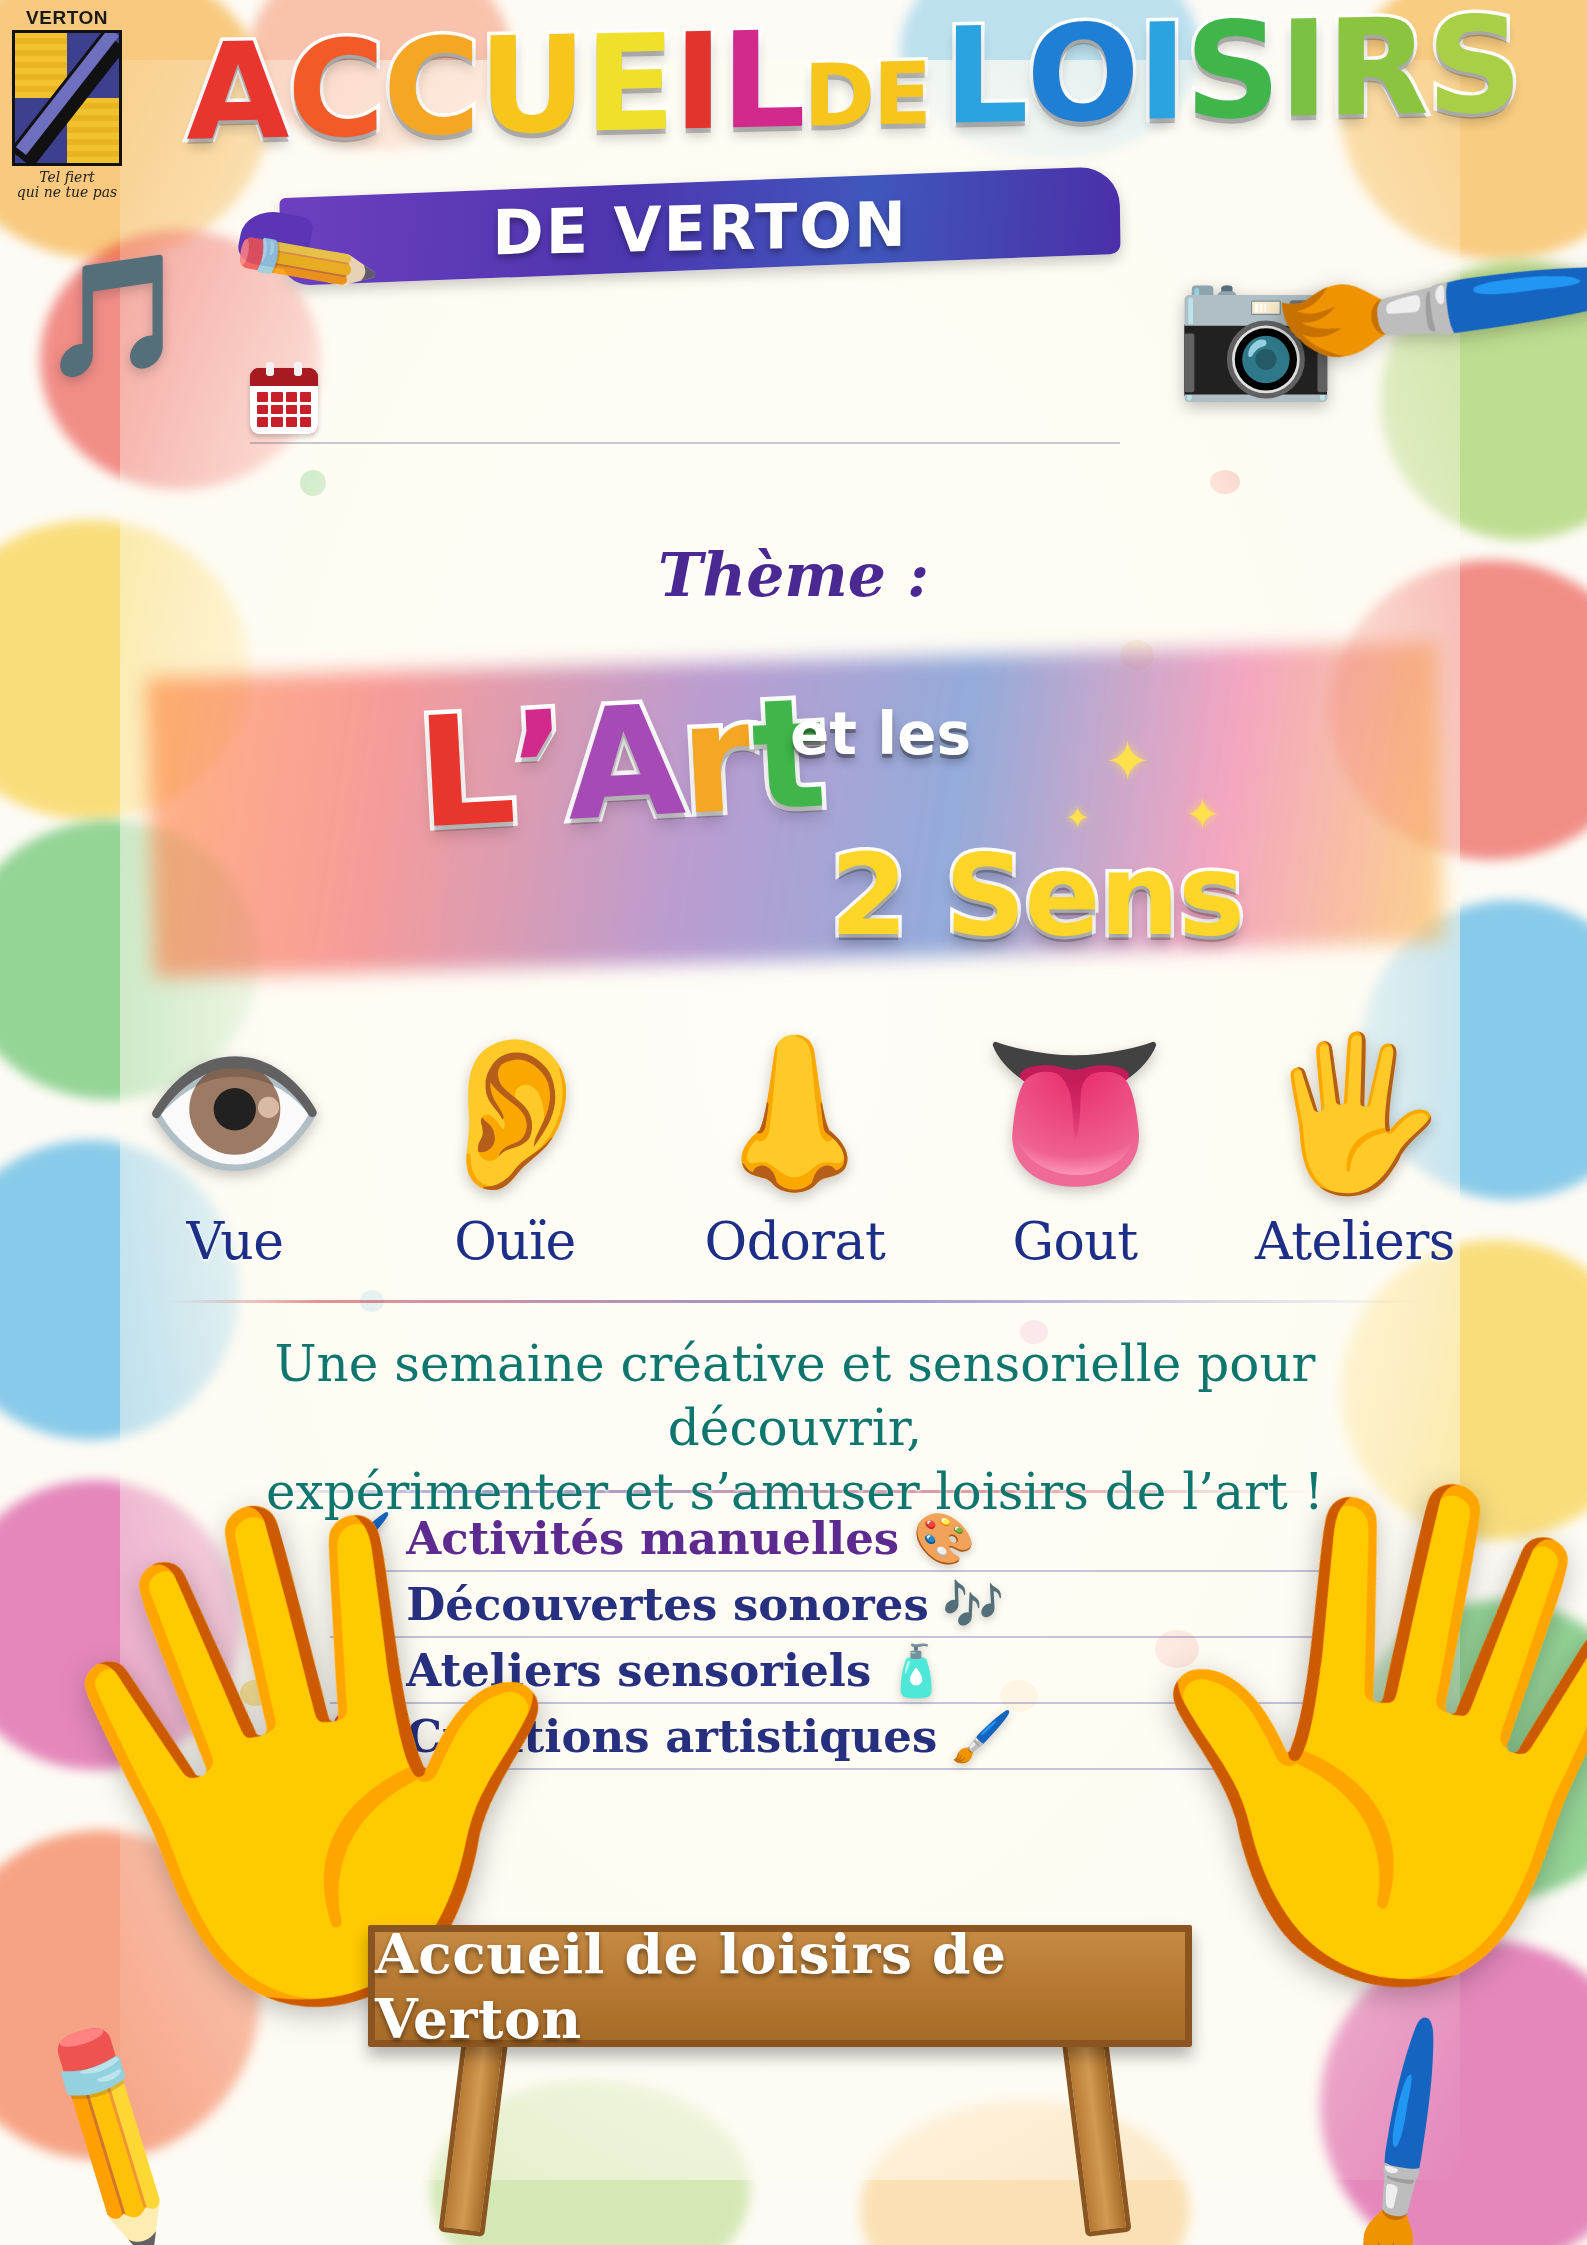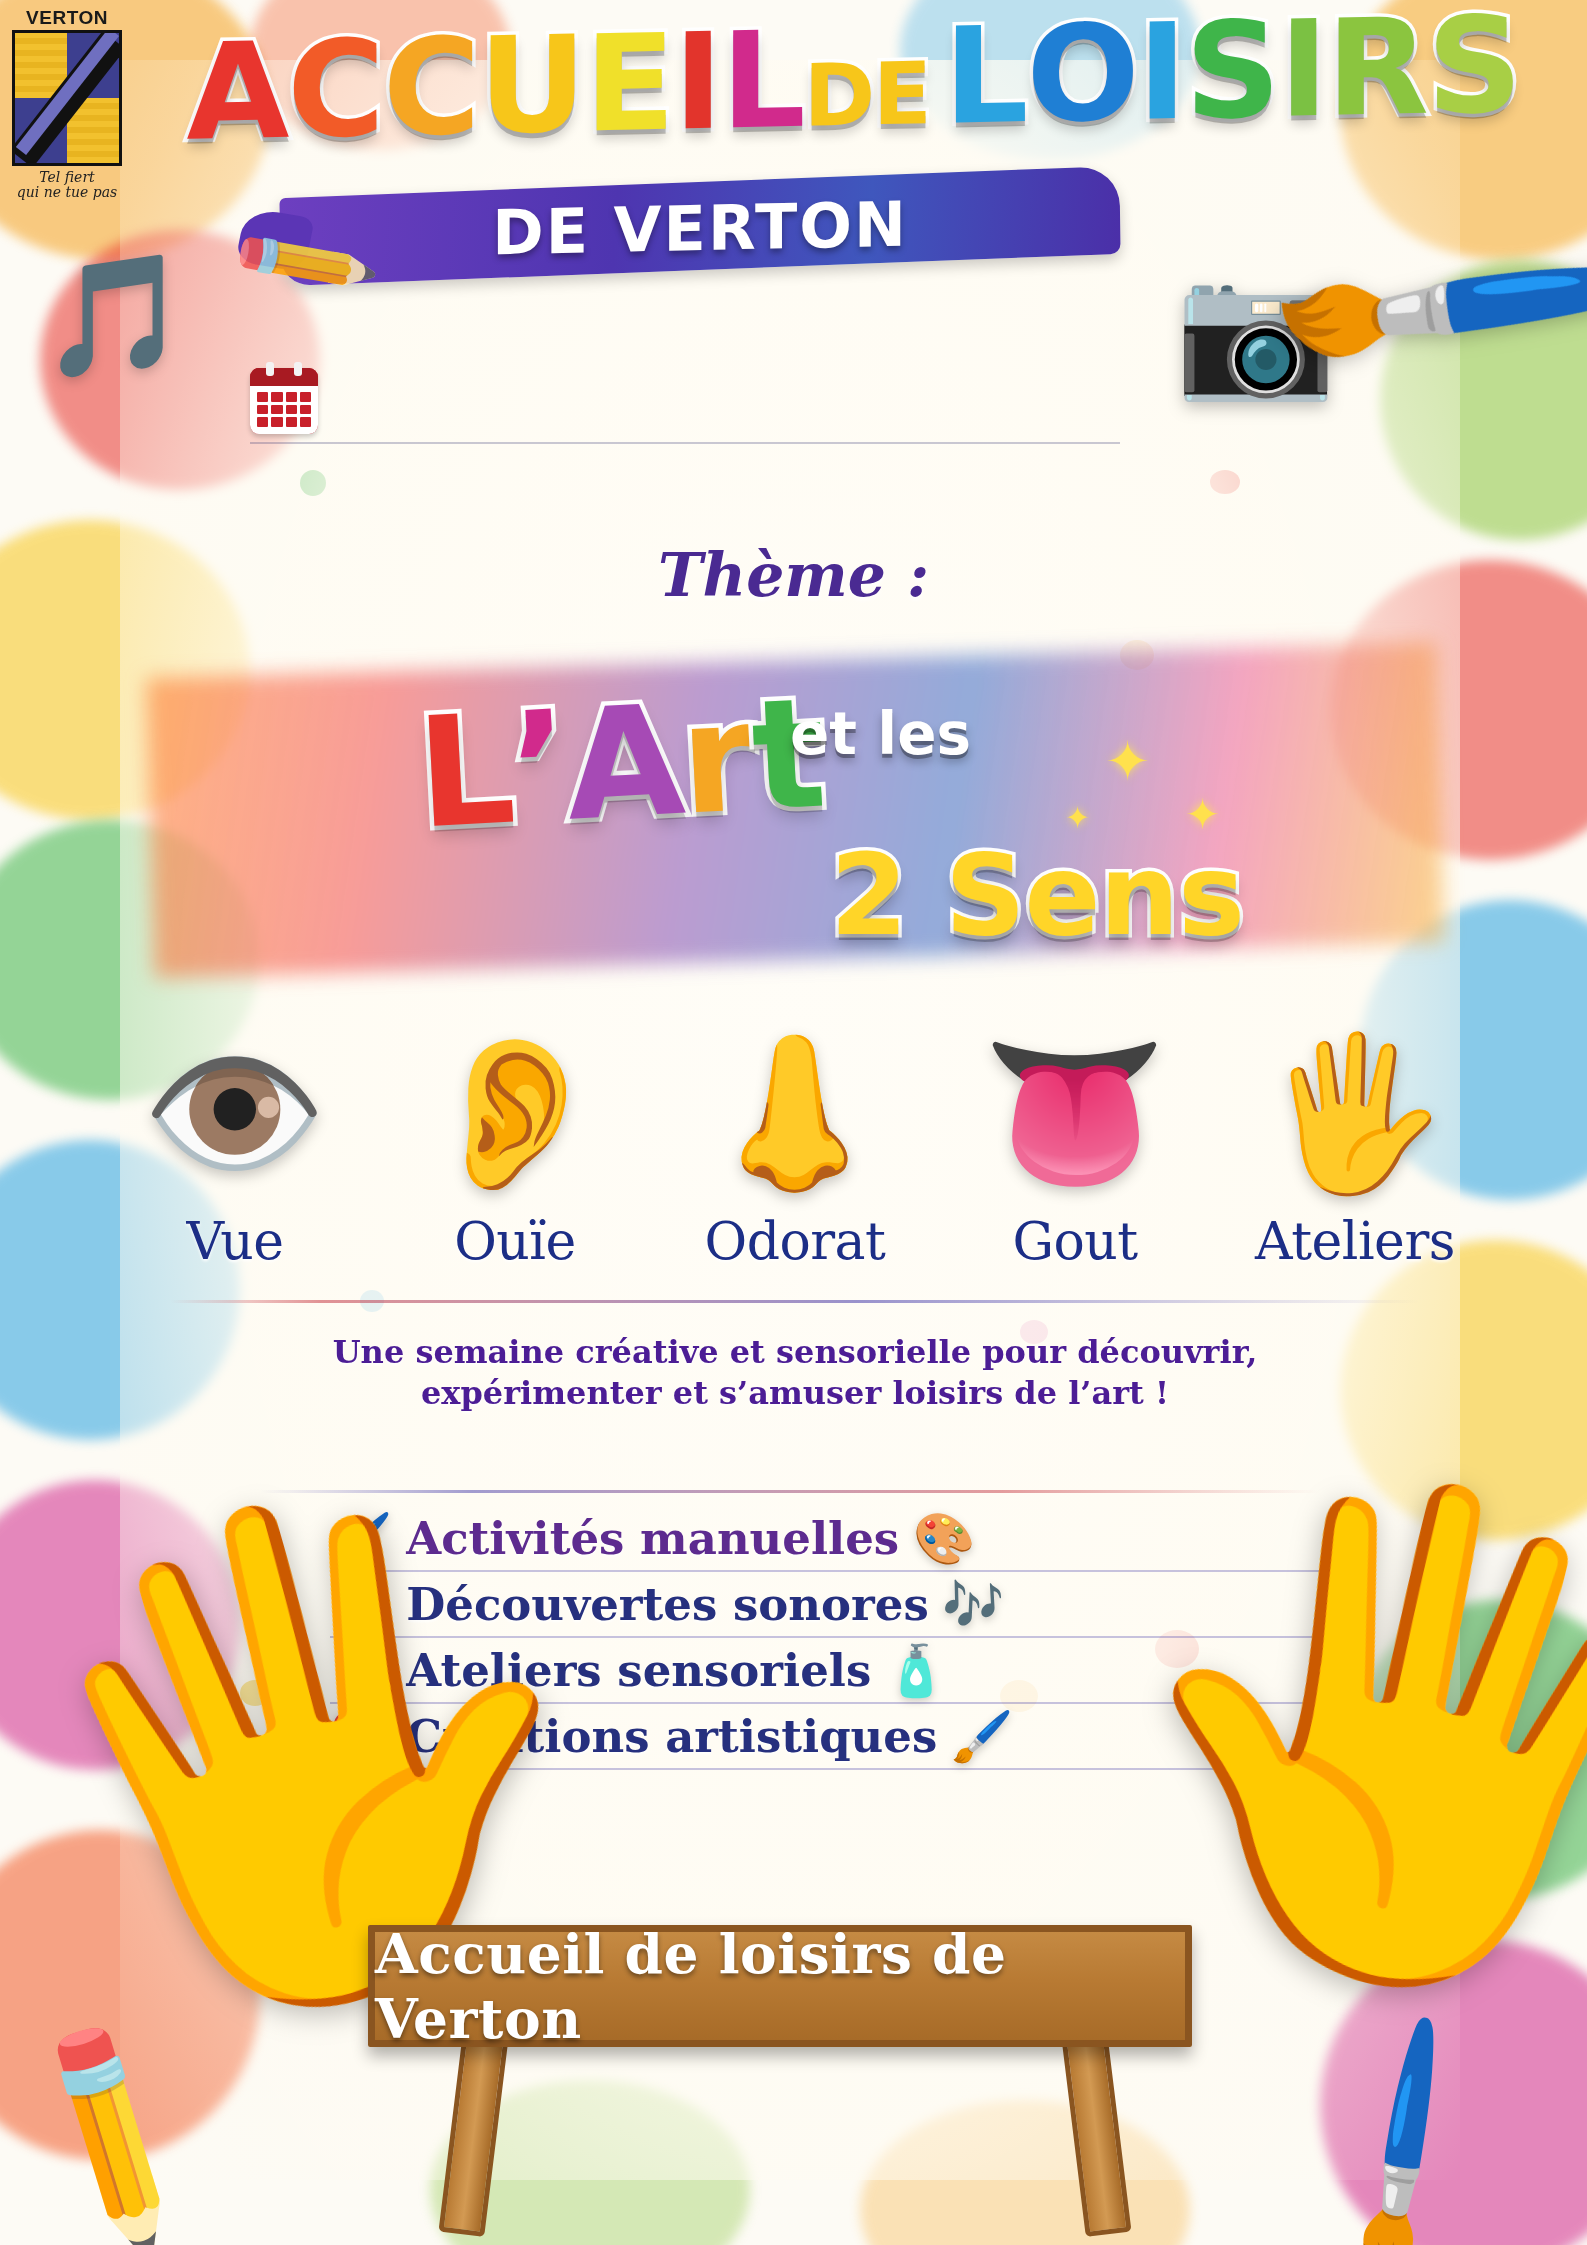--- a/index.html
+++ b/index.html
@@ -367,23 +367,23 @@
   }
 
   
   .desc {
     position: absolute;
     left: 200px;
     top: 1332px;
     width: 1190px;
     text-align: center;
     font-family: "DejaVu Serif", serif;
-    font-size: 32px;
-    font-weight: bold;
-    color: #4c1d95;
+    font-size: 50px;
+    font-weight: normal;
+    color: #0f766e;
     line-height: 1.28;
     text-shadow: 0 2px 3px rgba(255,255,255,0.95);
     z-index: 30;
   }
   .desc-rule {
     position: absolute;
     left: 260px;
     top: 1490px;
     width: 1060px;
     height: 3px;

